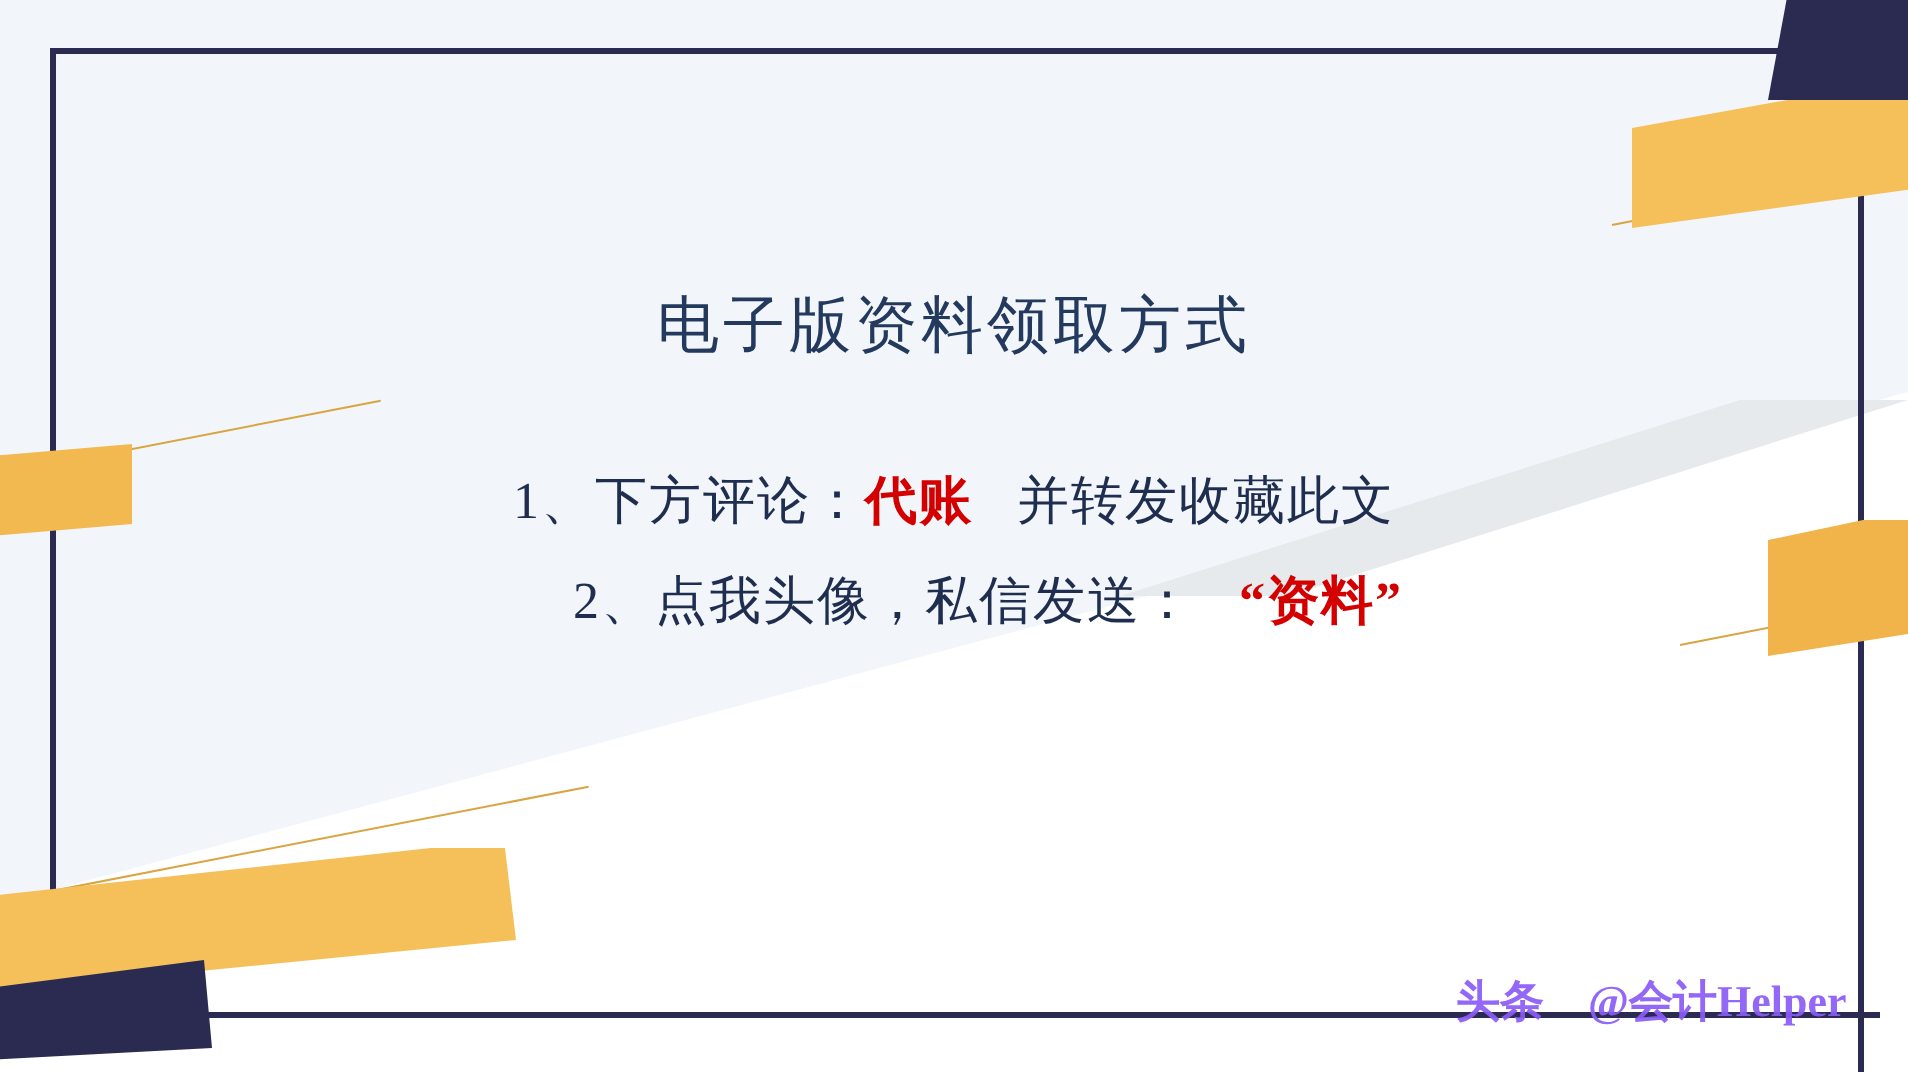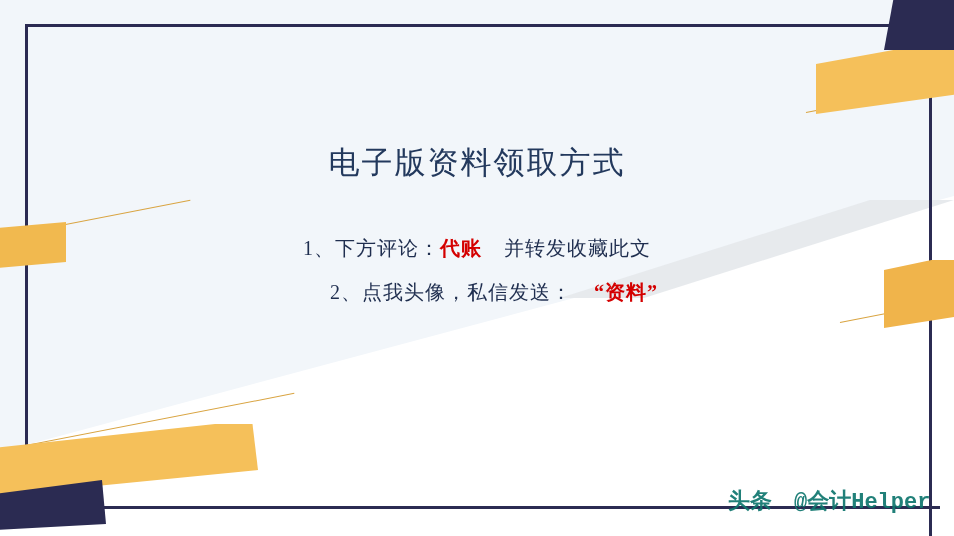--- a/index.html
+++ b/index.html
@@ -113,39 +113,39 @@
     color: #23395d;
     font-weight: 400;
   }
   .body-lines {
     position: absolute;
     left: 0; right: 0; top: 238px;
     text-align: center;
     color: #1f2e4f;
   }
   .line1, .line2, .line3 {
-    font-size: 20px;
+    font-size: 26px;
     letter-spacing: 1px;
     line-height: 1.0;
     white-space: nowrap;
   }
   .line1 { margin-bottom: 24px; }
   .line2 { margin-bottom: 12px; padding-left: 34px; }
   .line3 { }
   .hl-red { color: #d40000; font-weight: 700; }
   .gap { display: inline-block; width: 22px; }
 
   
   .watermark {
     position: absolute;
     left: 728px;
     top: 486px;
     font-size: 22px;
-    color: #0f766e;
-    font-family: Liberation Mono, monospace;
+    color: #8b5cf6;
+    font-family: Liberation Serif, serif;
     font-weight: 700;
     letter-spacing: 0px;
     opacity: .92;
     white-space: nowrap;
   }
   .watermark .wm-tag { font-weight: 700; }
 </style>
 </head>
 <body>
 

